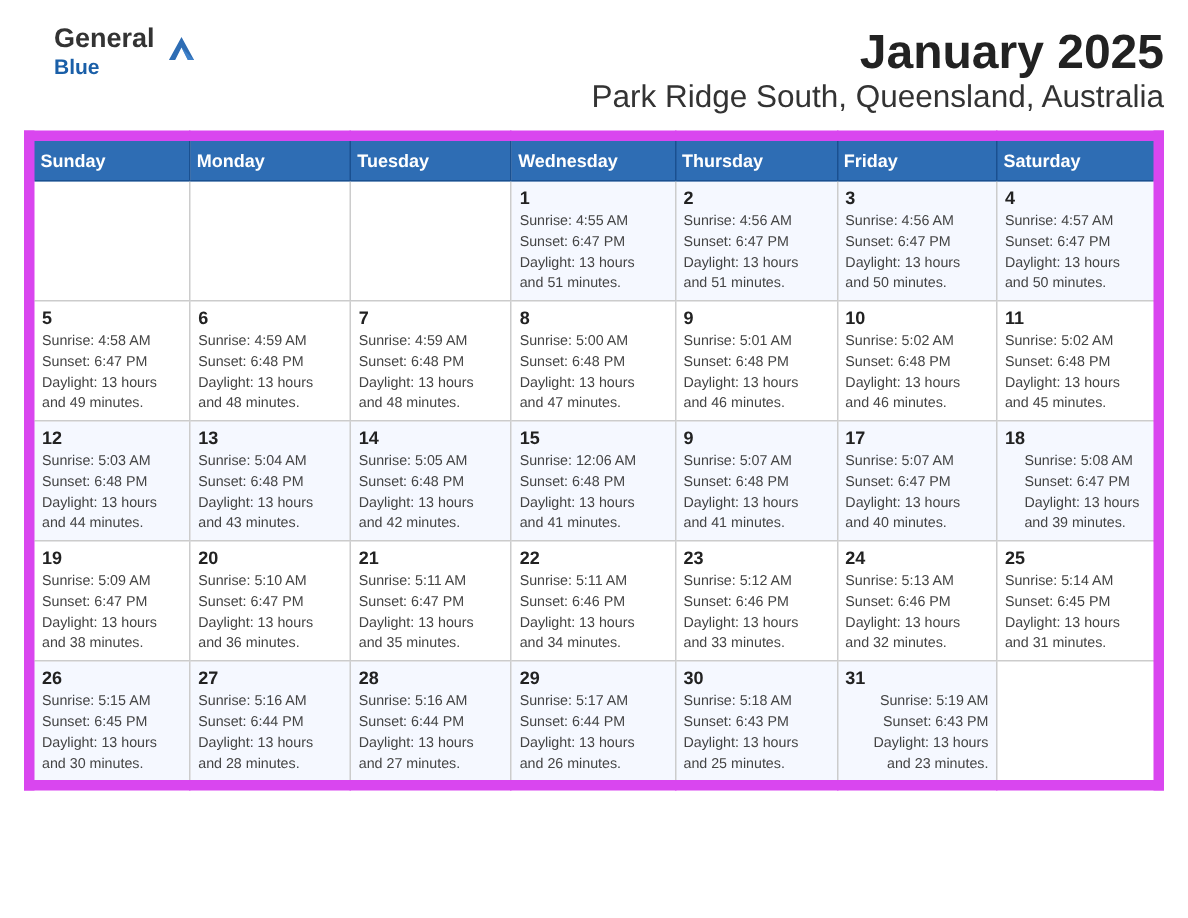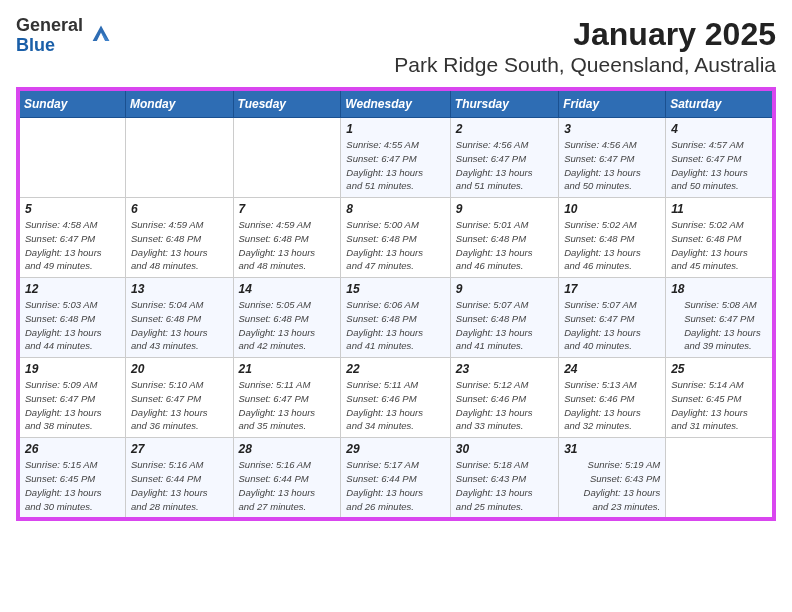--- a/index.html
+++ b/index.html
@@ -12,29 +12,30 @@
     }
     .header {
       display: flex;
       align-items: flex-start;
       justify-content: space-between;
       margin-bottom: 10px;
     }
     .logo {
       display: flex;
       align-items: center;
+      margin-left: 20px;
     }
     .logo-text-general {
       font-size: 18px;
       font-weight: bold;
       color: #333;
       line-height: 1.1;
     }
     .logo-text-blue {
-      font-size: 18px;
+      font-size: 14px;
       font-weight: bold;
       color: #1a5fa8;
       line-height: 1.1;
     }
     .logo-icon {
       width: 28px;
       height: 28px;
       margin-left: 4px;
       margin-top: -4px;
     }
@@ -46,22 +47,21 @@
       font-weight: bold;
       color: #222;
     }
     .location-title {
       font-size: 21px;
       color: #333;
     }
     .calendar-table {
       width: 100%;
       border-collapse: collapse;
-      border: 4px solid #d946ef;
-      font-style: italic;
+      border: 7px solid #d946ef;
     }
     .calendar-table th {
       background: #2e6db4;
       color: #fff;
       font-size: 12px;
       font-weight: bold;
       padding: 6px 4px;
       text-align: left;
       border: 1px solid #1a5090;
     }
@@ -238,21 +238,21 @@
         </td>
         <td>
           <span class="day-num">14</span>
           <div class="day-info" style="white-space: pre-line;">Sunrise: 5:05 AM
 Sunset: 6:48 PM
 Daylight: 13 hours
 and 42 minutes.</div>
         </td>
         <td>
           <span class="day-num">15</span>
-          <div class="day-info" style="white-space: pre-line;">Sunrise: 6:06 AM
+          <div class="day-info" style="white-space: pre-line;">Sunrise: 12:06 AM
 Sunset: 6:48 PM
 Daylight: 13 hours
 and 41 minutes.</div>
         </td>
         <td>
           <span class="day-num">9</span>
           <div class="day-info" style="white-space: pre-line;">Sunrise: 5:07 AM
 Sunset: 6:48 PM
 Daylight: 13 hours
 and 41 minutes.</div>

